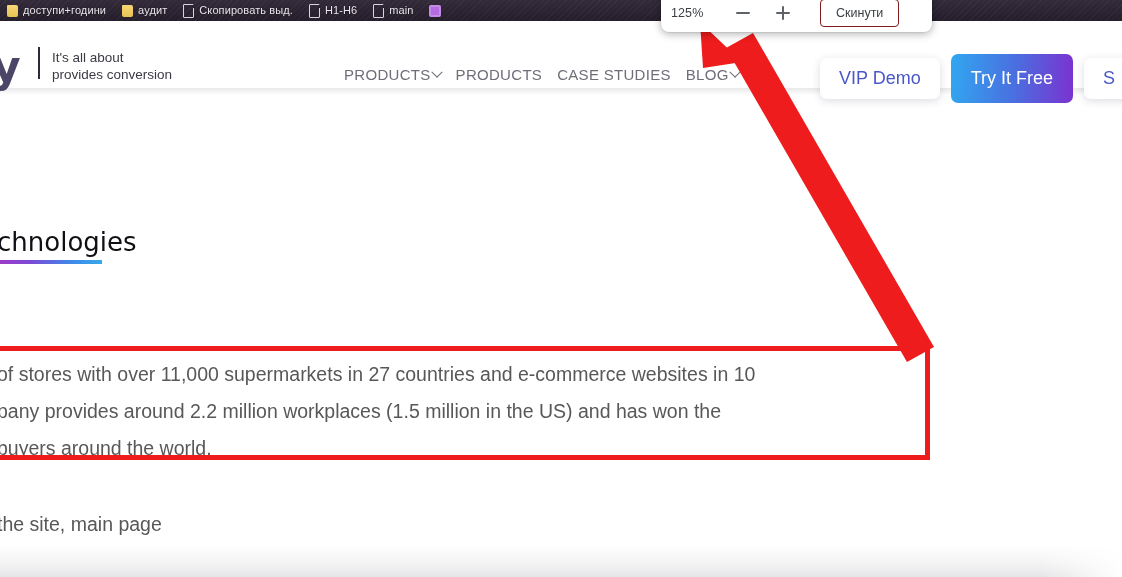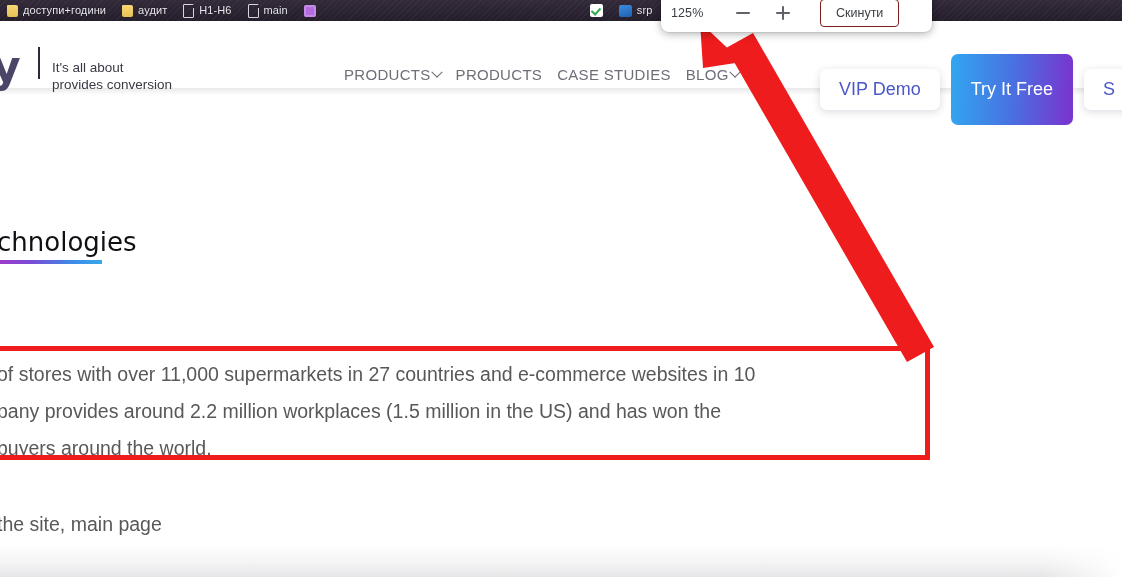--- a/index.html
+++ b/index.html
@@ -180,21 +180,21 @@
     position: absolute;
     left: 38px;
     top: 26px;
     width: 2px;
     height: 32px;
     background: #2c2a3d;
   }
   #tagline {
     position: absolute;
     left: 52px;
-    top: 38px;
+    top: 28px;
     font-size: 13.5px;
     line-height: 17px;
     color: #3a3a44;
     white-space: nowrap;
   }
   #main-nav {
     position: absolute;
     left: 344px;
     top: 45px;
     display: flex;
@@ -237,21 +237,21 @@
   }
   #btn-vip {
     background: #ffffff;
     color: #4a57c9;
     padding: 0 19px;
     box-shadow: 0 2px 9px rgba(40,40,80,0.16);
   }
   #btn-try {
     background: linear-gradient(93deg, #31a7f0 0%, #4a6fe0 52%, #7b32cf 100%);
     color: #ffffff;
-    padding: 15px 20px;
+    padding: 4px 20px;
   }
   #btn-signin {
     background: #ffffff;
     color: #4a57c9;
     padding: 0 19px;
     box-shadow: 0 2px 9px rgba(40,40,80,0.16);
     overflow: hidden;
   }
 
   
@@ -354,20 +354,24 @@
 <body>
 
 <div id="bookmarks-bar">
   <div class="bm-item">
     <span class="bm-ico ico-folder"></span>
     <span class="bm-label">доступи+години</span>
   </div>
   <div class="bm-item">
     <span class="bm-ico ico-folder"></span>
     <span class="bm-label">аудит</span>
+  </div>
+  <div class="bm-item">
+    <span class="bm-ico ico-doc"></span>
+    <span class="bm-label">Скопировать выд.</span>
   </div>
   <div class="bm-item">
     <span class="bm-ico ico-doc"></span>
     <span class="bm-label">H1-H6</span>
   </div>
   <div class="bm-item">
     <span class="bm-ico ico-doc"></span>
     <span class="bm-label">main</span>
   </div>
   <div class="bm-item">

